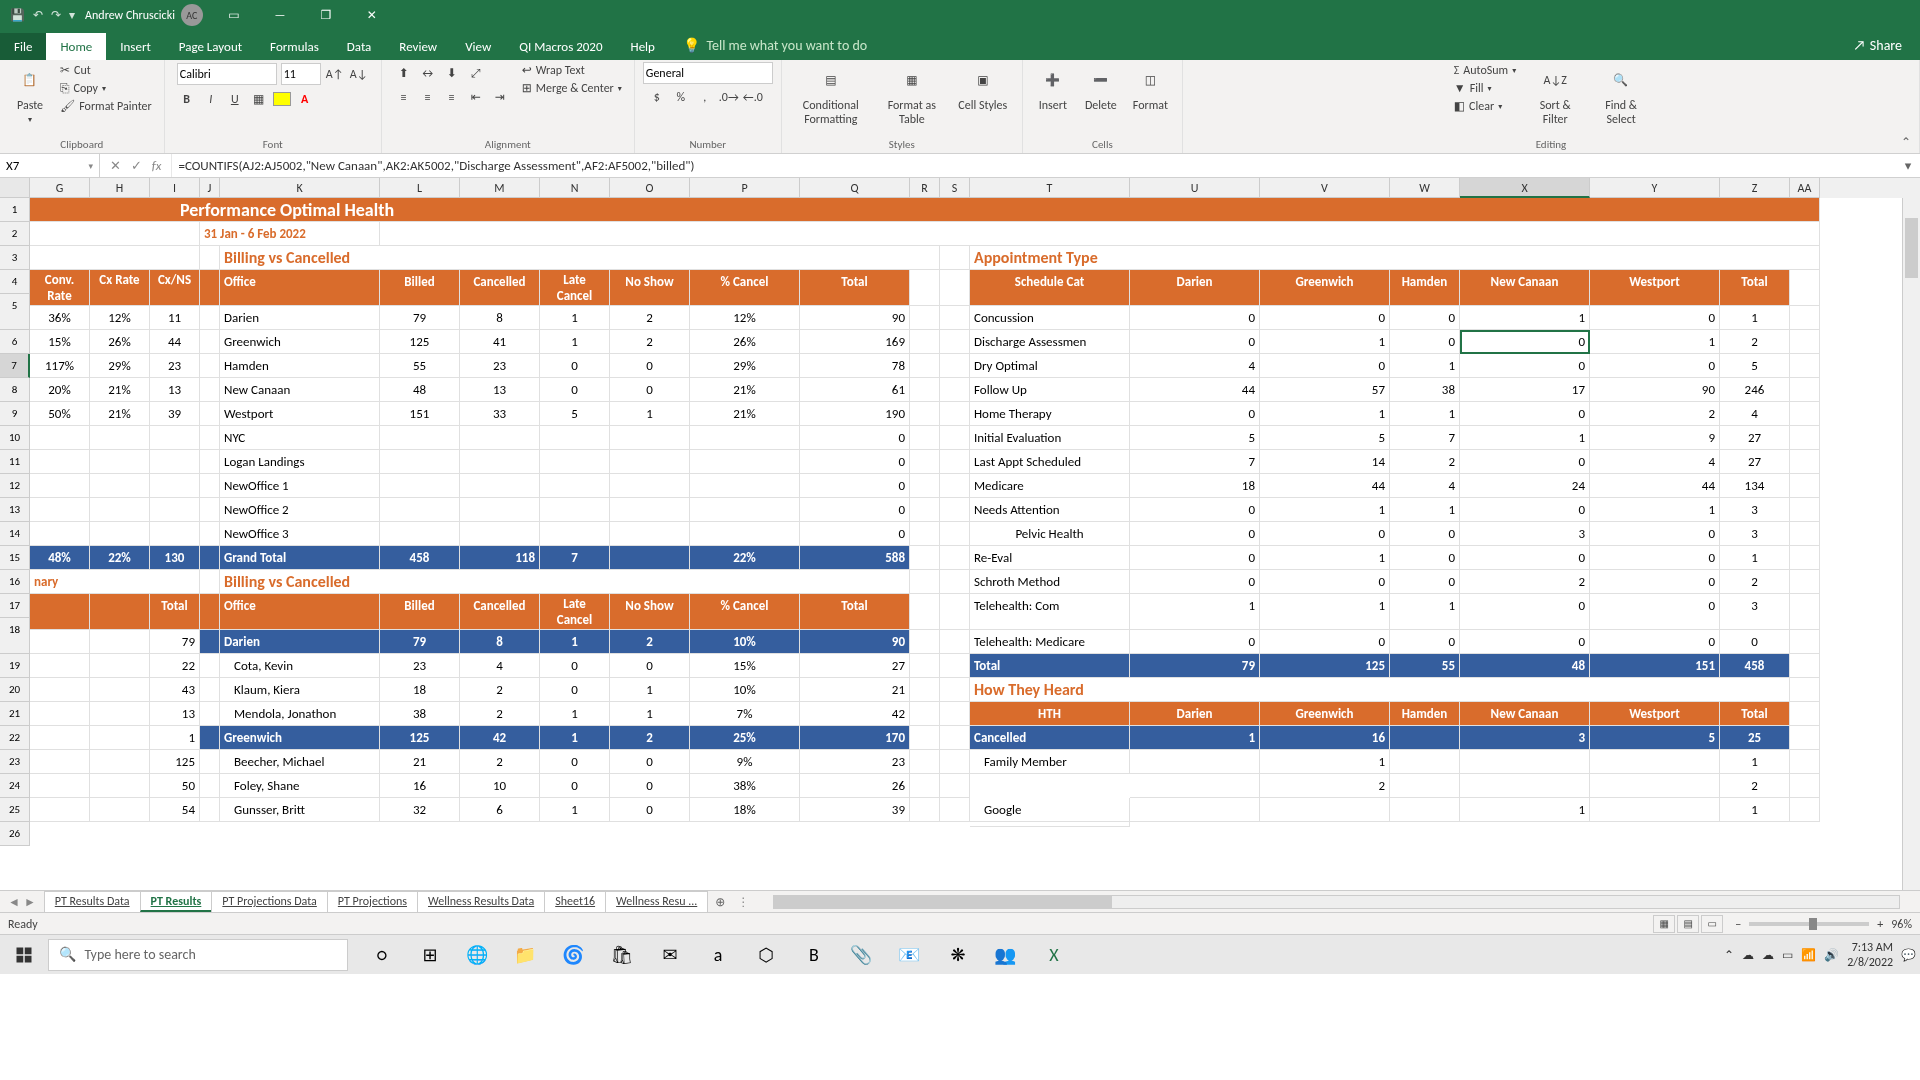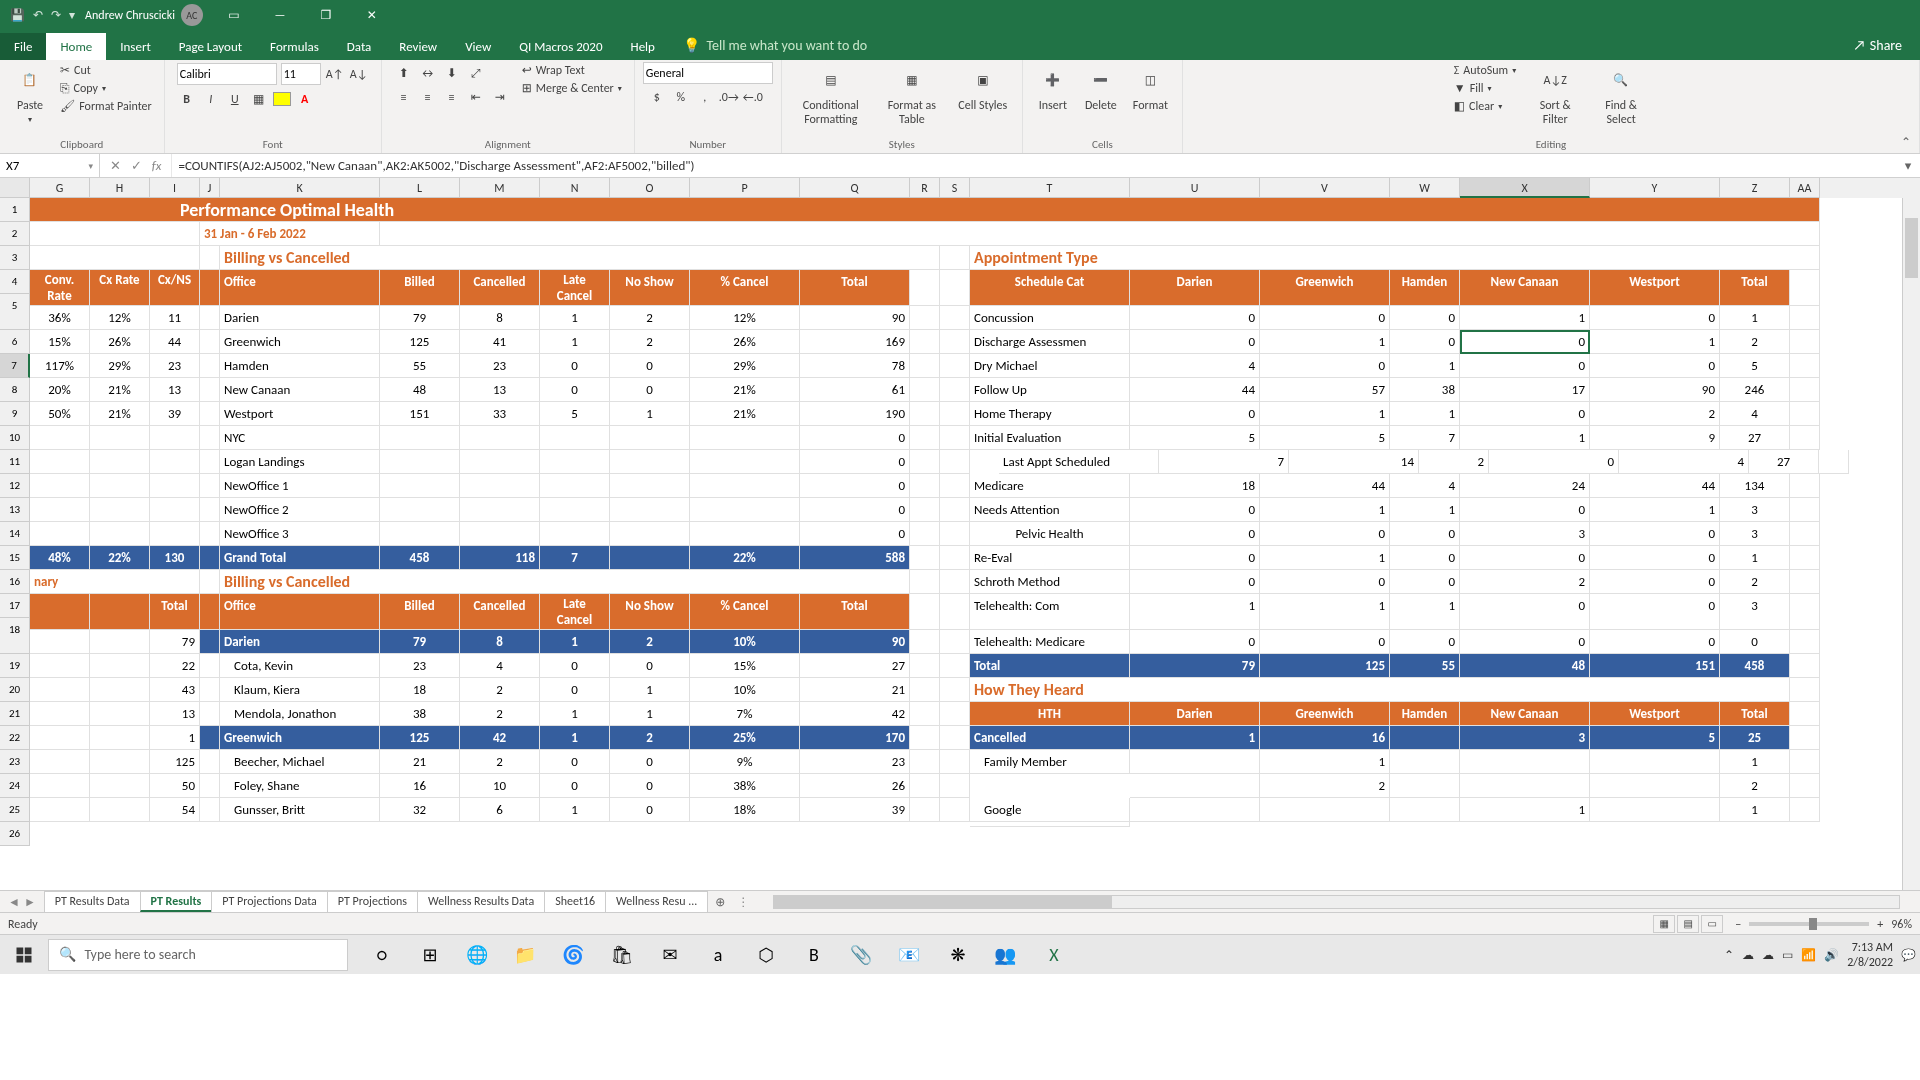--- a/index.html
+++ b/index.html
@@ -66,21 +66,21 @@
 
 .orange-bg { background: #d96c2c; color: #fff; font-weight: bold; }
 .blue-bg { background: #355e9e; color: #fff; font-weight: bold; }
 .orange-text { color: #d96c2c; font-weight: bold; }
 .title-row { font-size: 18px; }
 .selected-cell { outline: 2px solid #217346; outline-offset: -2px; }
 
 
 .sheet-tabs { height: 22px; background: #f3f2f1; display: flex; align-items: center; font-size: 12px; border-top: 1px solid #ccc; }
 .sheet-nav { display: flex; gap: 4px; padding: 0 8px; color: #888; }
-.sheet-tab { padding: 2px 10px; border: 1px solid #ccc; background: #fff; border-bottom: none; margin-right: -1px; color: #444; }
+.sheet-tab { padding: 2px 10px; border: 1px solid #ccc; background: #fff; border-bottom: none; margin-right: -1px; color: #444; text-decoration: underline; }
 .sheet-tab.active { border-bottom: 2px solid #217346; font-weight: bold; color: #217346; background: #fff; }
 .sheet-add { padding: 0 8px; color: #666; }
 .hscroll { flex: 1; height: 14px; background: #eee; margin: 0 20px; border: 1px solid #ccc; position: relative; }
 .hscroll .thumb { position: absolute; left: 0; top: 0; width: 30%; height: 100%; background: #ccc; }
 
 
 .status-bar { height: 22px; background: #f3f2f1; display: flex; align-items: center; font-size: 12px; border-top: 1px solid #ccc; padding: 0 8px; color: #444; }
 .status-bar .spacer { flex: 1; }
 .status-bar .view-btns { display: flex; gap: 2px; margin-right: 12px; }
 .status-bar .view-btns span { width: 22px; height: 18px; border: 1px solid #ccc; display: flex; align-items: center; justify-content: center; font-size: 10px; }
@@ -477,21 +477,21 @@
           <div class="cell " style="width: 20px;"></div>
           <div class="cell " style="width: 160px;">Hamden</div>
           <div class="cell ctr" style="width: 80px;">55</div>
           <div class="cell ctr" style="width: 80px;">23</div>
           <div class="cell ctr" style="width: 70px;">0</div>
           <div class="cell ctr" style="width: 80px;">0</div>
           <div class="cell ctr" style="width: 110px;">29%</div>
           <div class="cell num" style="width: 110px;">78</div>
           <div class="cell " style="width: 30px;"></div>
           <div class="cell " style="width: 30px;"></div>
-          <div class="cell " style="width: 160px;">Dry Michael</div>
+          <div class="cell " style="width: 160px;">Dry Optimal</div>
           <div class="cell num" style="width: 130px;">4</div>
           <div class="cell num" style="width: 130px;">0</div>
           <div class="cell num" style="width: 70px;">1</div>
           <div class="cell num" style="width: 130px;">0</div>
           <div class="cell num" style="width: 130px;">0</div>
           <div class="cell ctr" style="width: 70px;">5</div>
           <div class="cell " style="width: 30px;"></div>
         </div>
         <div class="cell-row">
           <div class="cell ctr" style="width: 60px;">20%</div>
@@ -569,21 +569,21 @@
           <div class="cell " style="width: 20px;"></div>
           <div class="cell " style="width: 160px;">Logan Landings</div>
           <div class="cell ctr" style="width: 80px;"></div>
           <div class="cell ctr" style="width: 80px;"></div>
           <div class="cell ctr" style="width: 70px;"></div>
           <div class="cell ctr" style="width: 80px;"></div>
           <div class="cell ctr" style="width: 110px;"></div>
           <div class="cell num" style="width: 110px;">0</div>
           <div class="cell " style="width: 30px;"></div>
           <div class="cell " style="width: 30px;"></div>
-          <div class="cell " style="width: 160px; margin-left: 29px;">Last Appt Scheduled</div>
+          <div class="cell " style="width: 160px;">Last Appt Scheduled</div>
           <div class="cell num" style="width: 130px;">7</div>
           <div class="cell num" style="width: 130px;">14</div>
           <div class="cell num" style="width: 70px;">2</div>
           <div class="cell num" style="width: 130px;">0</div>
           <div class="cell num" style="width: 130px;">4</div>
           <div class="cell ctr" style="width: 70px;">27</div>
           <div class="cell " style="width: 30px;"></div>
         </div>
         <div class="cell-row">
           <div class="cell ctr" style="width: 60px;"></div>

